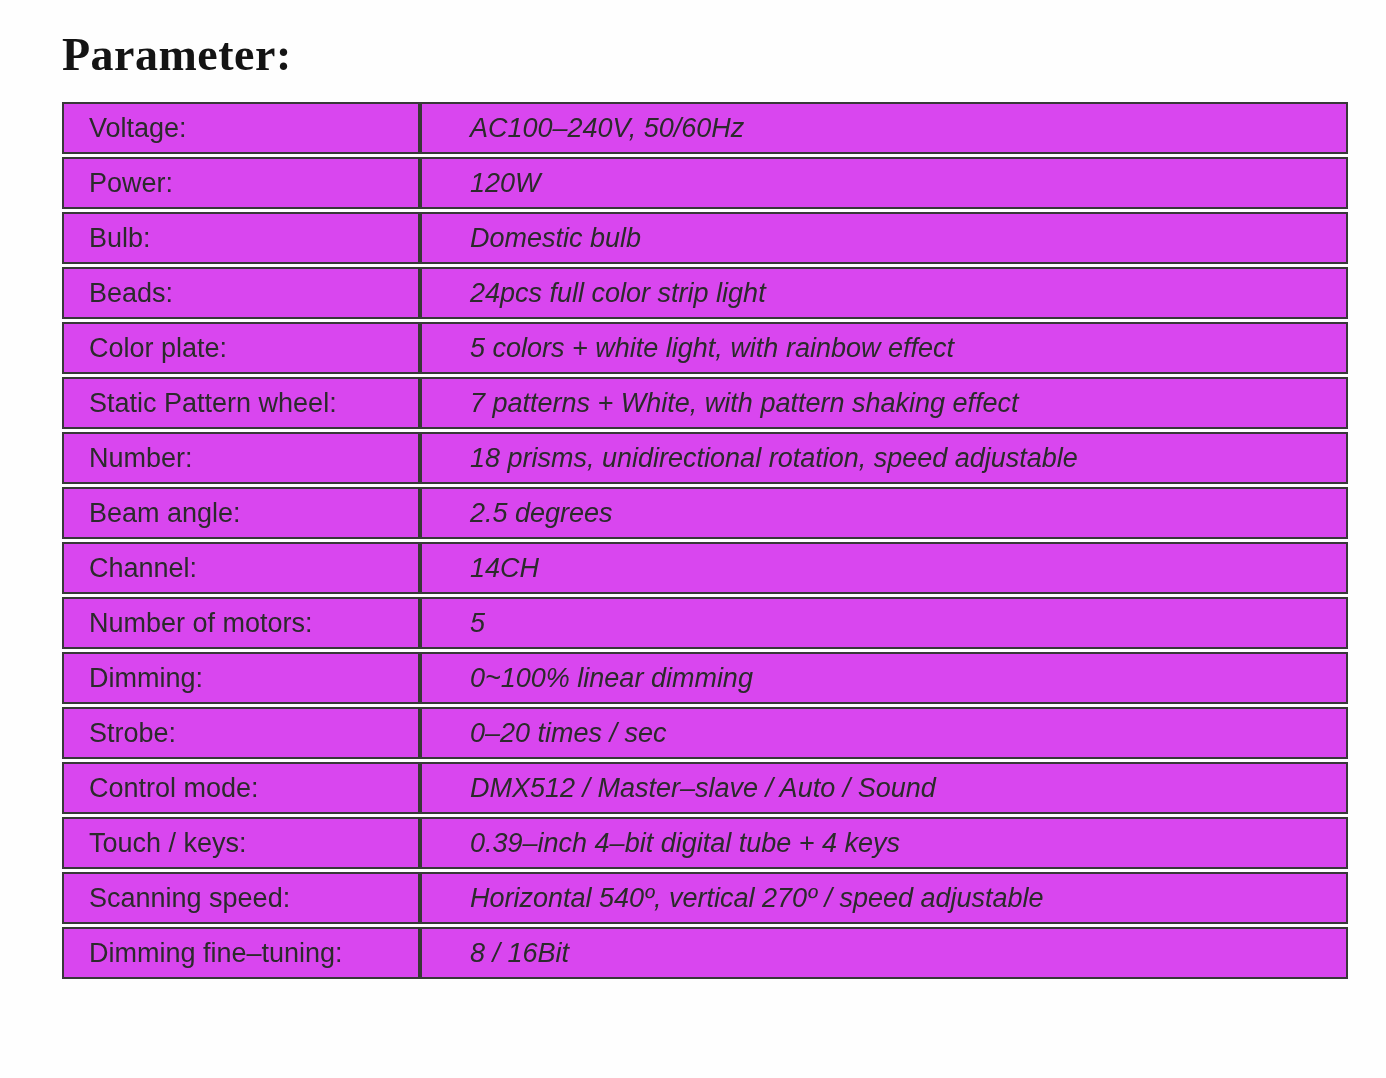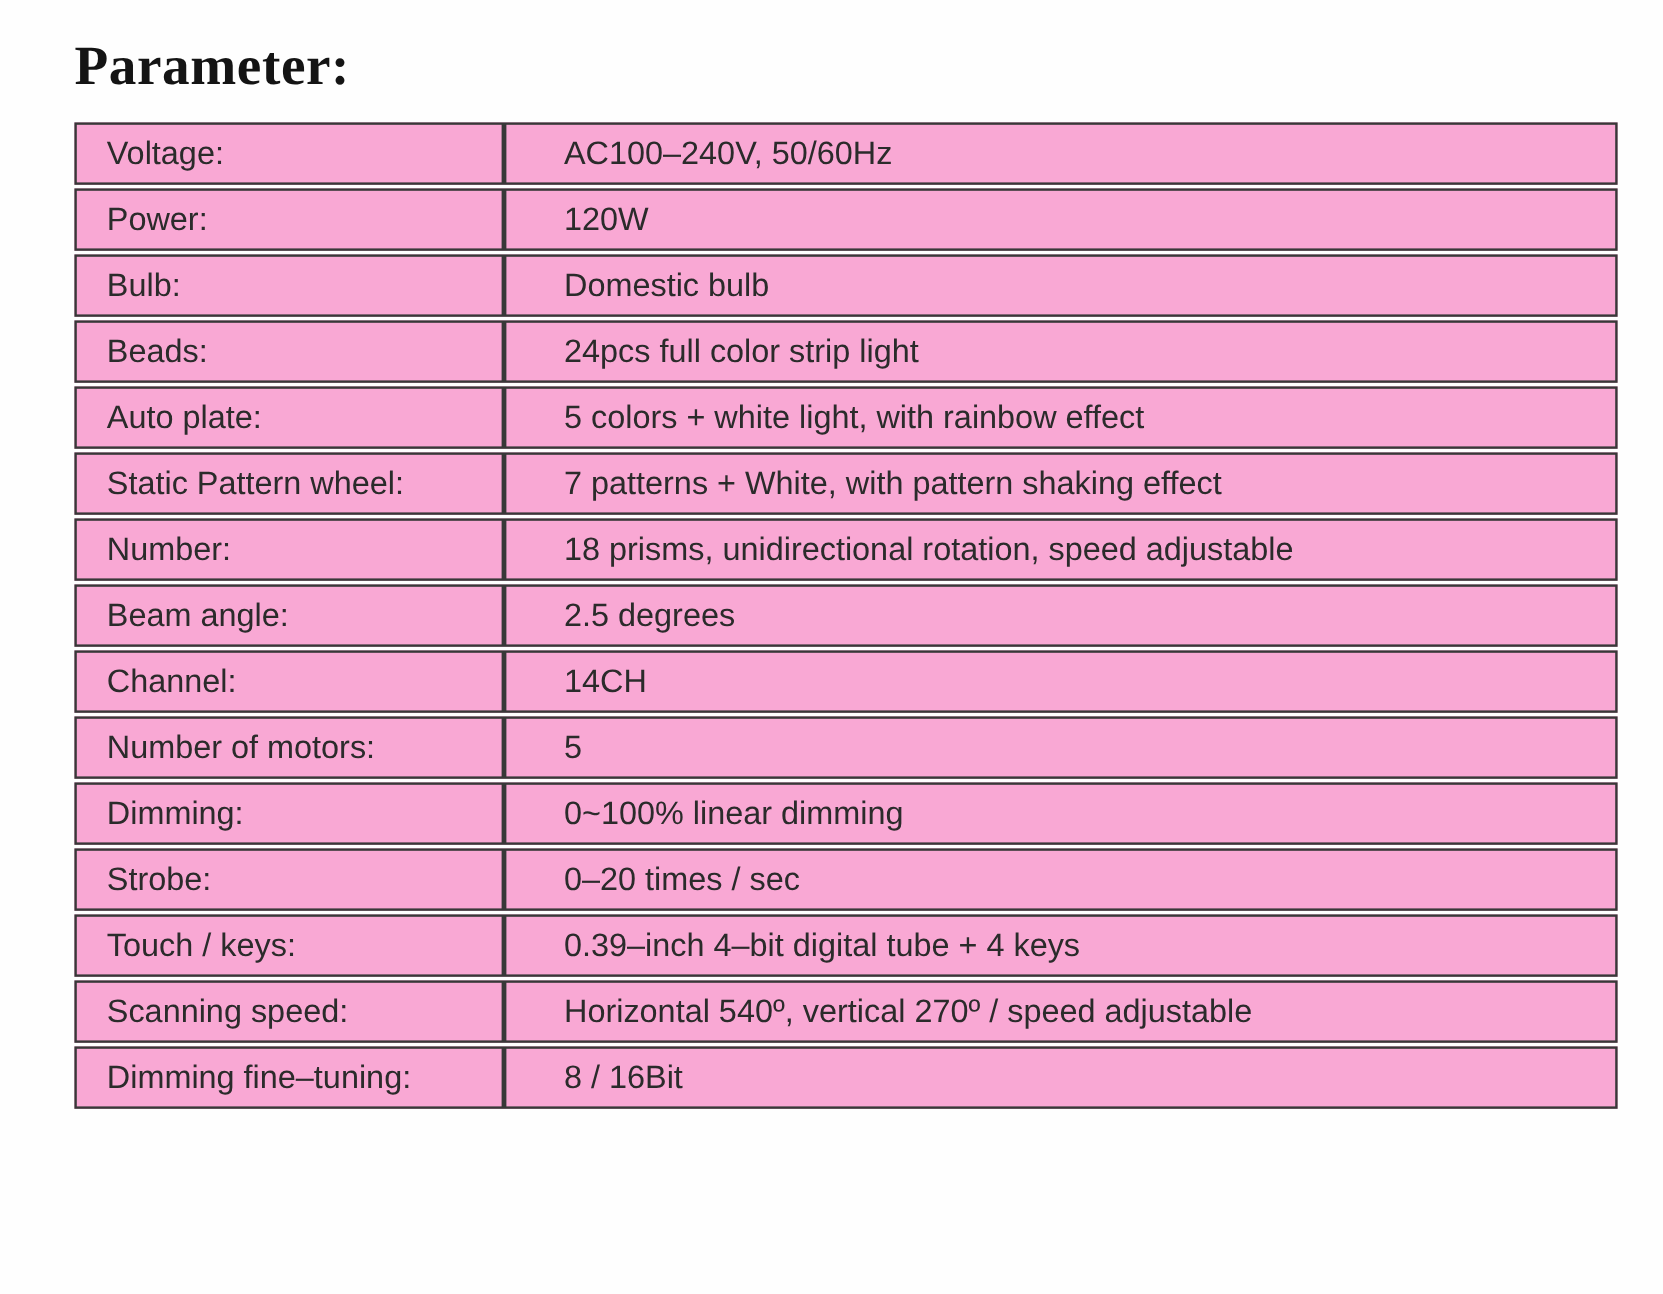--- a/index.html
+++ b/index.html
@@ -42,31 +42,32 @@
     border-collapse: separate;
     border-spacing: 0 3px;
     table-layout: fixed;
   }
   .spec-table td {
     border: 2px solid var(--border-color);
     height: 52px;
     font-size: 27px;
     line-height: 1.1;
     vertical-align: middle;
-    background: #f9a8d4;
+    background: #d946ef;
     white-space: nowrap;
     overflow: hidden;
   }
   .label-cell {
     width: 358px;
     padding: 2px 8px 0 25px;
   }
   .value-cell {
     width: 928px;
     padding: 2px 8px 0 48px;
+    font-style: italic;
   }
 </style>
 </head>
 <body>
 
 <div class="page">
   <h1 class="title">Parameter:</h1>
 
   <table class="spec-table">
     <tbody>
@@ -84,21 +85,21 @@
     <td class="label-cell">Bulb:</td>
     <td class="value-cell">Domestic bulb</td>
   </tr>
 
   <tr class="spec-row">
     <td class="label-cell">Beads:</td>
     <td class="value-cell">24pcs full color strip light</td>
   </tr>
 
   <tr class="spec-row">
-    <td class="label-cell">Auto plate:</td>
+    <td class="label-cell">Color plate:</td>
     <td class="value-cell">5 colors + white light, with rainbow effect</td>
   </tr>
 
   <tr class="spec-row">
     <td class="label-cell">Static Pattern wheel:</td>
     <td class="value-cell">7 patterns + White, with pattern shaking effect</td>
   </tr>
 
   <tr class="spec-row">
     <td class="label-cell">Number:</td>
@@ -123,20 +124,24 @@
   <tr class="spec-row">
     <td class="label-cell">Dimming:</td>
     <td class="value-cell">0~100% linear dimming</td>
   </tr>
 
   <tr class="spec-row">
     <td class="label-cell">Strobe:</td>
     <td class="value-cell">0–20 times / sec</td>
   </tr>
 
+  <tr class="spec-row">
+    <td class="label-cell">Control mode:</td>
+    <td class="value-cell">DMX512 / Master–slave / Auto / Sound</td>
+  </tr>
 
   <tr class="spec-row">
     <td class="label-cell">Touch / keys:</td>
     <td class="value-cell">0.39–inch 4–bit digital tube + 4 keys</td>
   </tr>
 
   <tr class="spec-row">
     <td class="label-cell">Scanning speed:</td>
     <td class="value-cell">Horizontal 540º, vertical 270º / speed adjustable</td>
   </tr>

